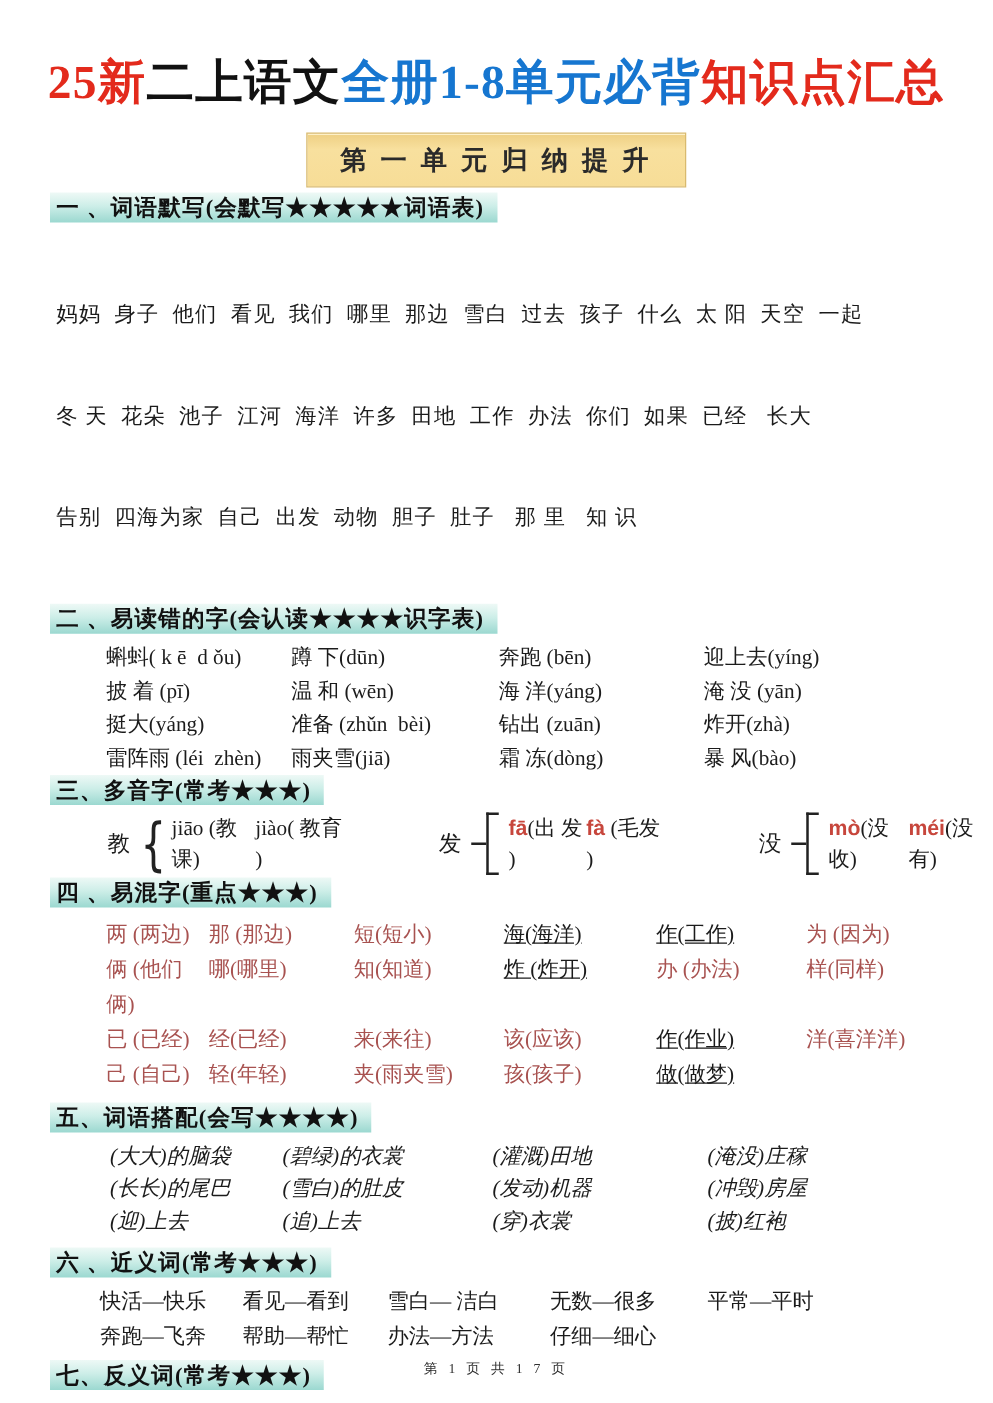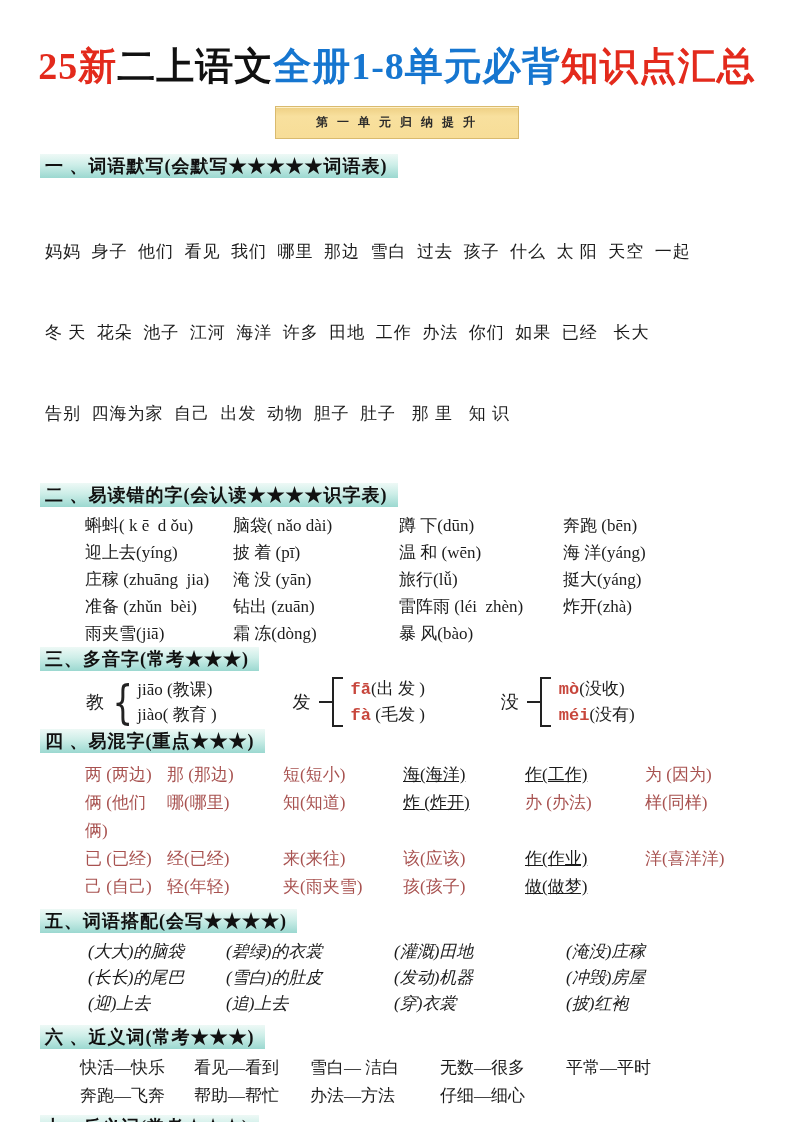--- a/index.html
+++ b/index.html
@@ -13,21 +13,21 @@
     color:#1b1b1b;font-size:17px;
   }
   
   .doc-title{margin:44px 10px 0 10px;text-align:center;font-size:38px;font-weight:700;
     line-height:44px;letter-spacing:1px;white-space:nowrap;}
   .doc-title .seg[data-variant="red"]{color:var(--title-red);}
   .doc-title .seg[data-variant="black"]{color:#111;}
   .doc-title .seg[data-variant="blue"]{color:var(--title-blue);}
   
   .banner-wrap{text-align:center;margin-top:18px;height:38px;}
-  .banner{display:inline-block;min-width:190px;padding:7px 26px;font-size:12px;
+  .banner{display:inline-block;min-width:190px;padding:7px 26px;font-size:21px;
     letter-spacing:3px;font-weight:600;color:#2a2a2a;
     background:linear-gradient(180deg,#eecf83 0%,#f8e09e 30%,#f7dd97 100%);
     border:1px solid #d9ba6e;box-shadow:inset 0 1px 0 #fdf0c8;}
   
   .sec{margin:0 0 0 40px;}
   .sec .band{display:inline-block;padding:2px 10px 2px 5px;font-weight:700;font-size:18px;
     letter-spacing:1px;line-height:20px;color:#111;
     background:linear-gradient(180deg,#eef9f6 0%,#cdeee8 45%,var(--band-teal) 100%);}
   
   .word-list{margin:6px 30px 0 45px;line-height:27px;white-space:pre-wrap;letter-spacing:1px;}
@@ -35,24 +35,24 @@
   .pinyin-grid{margin:5px 20px 0 85px;display:grid;grid-template-columns:148px 166px 164px auto;
     line-height:27px;white-space:pre-wrap;}
   
   .poly-row{margin:4px 0 0 86px;display:flex;align-items:center;gap:76px;height:54px;}
   .poly{display:flex;align-items:center;}
   .poly .char{font-size:18px;margin-right:4px;}
   .poly .brace{font-size:46px;font-weight:400;line-height:46px;transform:scaleX(.7);
     font-family:"DejaVu Sans",sans-serif;color:#222;}
   .poly .connector{width:13px;height:2px;background:#222;margin-left:4px;}
   .poly .sqbracket{width:9px;height:46px;border:2px solid #222;border-right:none;margin-right:8px;}
-  .poly .readings{display:flex;flex-direction:column;justify-content:center;line-height:25px;}
+  .poly .readings{display:flex;justify-content:center;line-height:25px;}
   .reading{white-space:pre-wrap;}
   .reading .py{font-weight:400;}
-  .reading .py[data-variant="red"]{color:var(--pinyin-red);font-family:Liberation Mono, monospace;font-weight:600;}
+  .reading .py[data-variant="red"]{color:var(--pinyin-red);font-family:Liberation Sans, sans-serif;font-weight:600;}
   
   .conf-grid{margin:8px 20px 0 85px;display:grid;grid-template-columns:82px 116px 120px 122px 120px auto;
     line-height:28px;white-space:pre-wrap;}
   .conf-cell[data-variant="red"]{color:var(--maroon);}
   .conf-cell[data-variant="black"]{color:#1b1b1b;text-decoration:underline;}
   
   .coll-grid{margin:6px 20px 0 88px;display:grid;grid-template-columns:138px 168px 172px auto;line-height:26px;font-style:italic;}
   
   .syn-grid{margin:5px 20px 0 80px;display:grid;grid-template-columns:114px 116px 130px 126px auto;line-height:28px;white-space:pre-wrap;}
   
@@ -82,35 +82,32 @@
     <div>妈妈  身子  他们  看见  我们  哪里  那边  雪白  过去  孩子  什么  太 阳  天空  一起</div>
     <div>冬 天  花朵  池子  江河  海洋  许多  田地  工作  办法  你们  如果  已经   长大</div>
     <div>告别  四海为家  自己  出发  动物  胆子  肚子   那 里   知 识</div>
   </div>
 
   <div class="sec mt2">
     <span class="band">二 、易读错的字(会认读★★★★识字表)</span>
   </div>
   <div class="pinyin-grid">
     <span class="pinyin-cell">蝌蚪( k ē  d ǒu)</span>
-    <span class="pinyin-cell">脑袋( nǎo dài)</span>
     <span class="pinyin-cell">蹲 下(dūn)</span>
     <span class="pinyin-cell">奔跑 (bēn)</span>
     <span class="pinyin-cell">迎上去(yíng)</span>
     <span class="pinyin-cell">披 着 (pī)</span>
     <span class="pinyin-cell">温 和 (wēn)</span>
     <span class="pinyin-cell">海 洋(yáng)</span>
-    <span class="pinyin-cell">庄稼 (zhuāng  jia)</span>
     <span class="pinyin-cell">淹 没 (yān)</span>
-    <span class="pinyin-cell">旅行(lǚ)</span>
     <span class="pinyin-cell">挺大(yáng)</span>
     <span class="pinyin-cell">准备 (zhǔn  bèi)</span>
     <span class="pinyin-cell">钻出 (zuān)</span>
+    <span class="pinyin-cell">炸开(zhà)</span>
     <span class="pinyin-cell">雷阵雨 (léi  zhèn)</span>
-    <span class="pinyin-cell">炸开(zhà)</span>
     <span class="pinyin-cell">雨夹雪(jiā)</span>
     <span class="pinyin-cell">霜 冻(dòng)</span>
     <span class="pinyin-cell">暴 风(bào)</span>
   </div>
 
   <div class="sec">
     <span class="band">三、多音字(常考★★★)</span>
   </div>
   <div class="poly-row">
     <div class="poly">
@@ -200,13 +197,14 @@
     <span>奔跑—飞奔</span>
     <span>帮助—帮忙</span>
     <span>办法—方法</span>
     <span>仔细—细心</span>
   </div>
 
   <div class="sec mt5">
     <span class="band">七、反义词(常考★★★)</span>
   </div>
 
+  <div class="footer">第 1 页 共 1 7 页</div>
 </div>
 
 </body></html>

